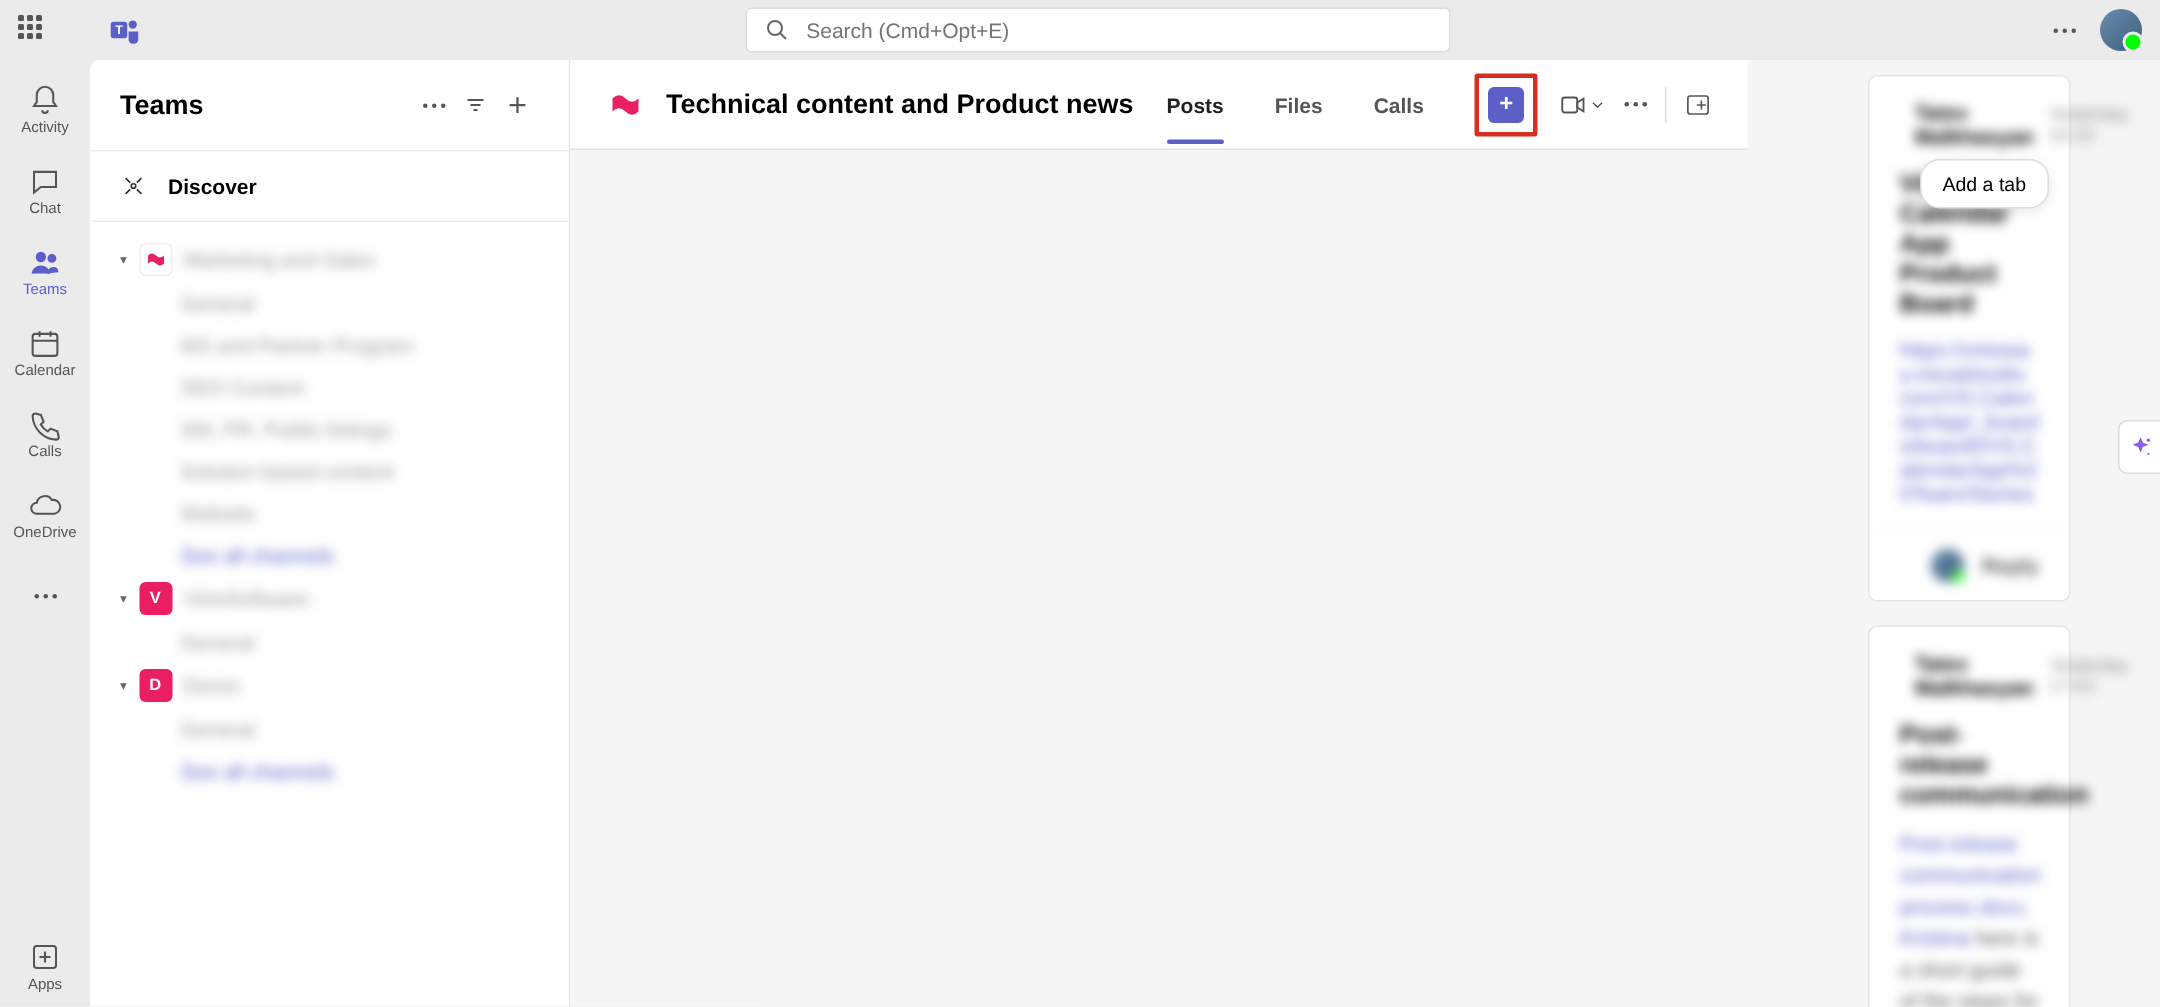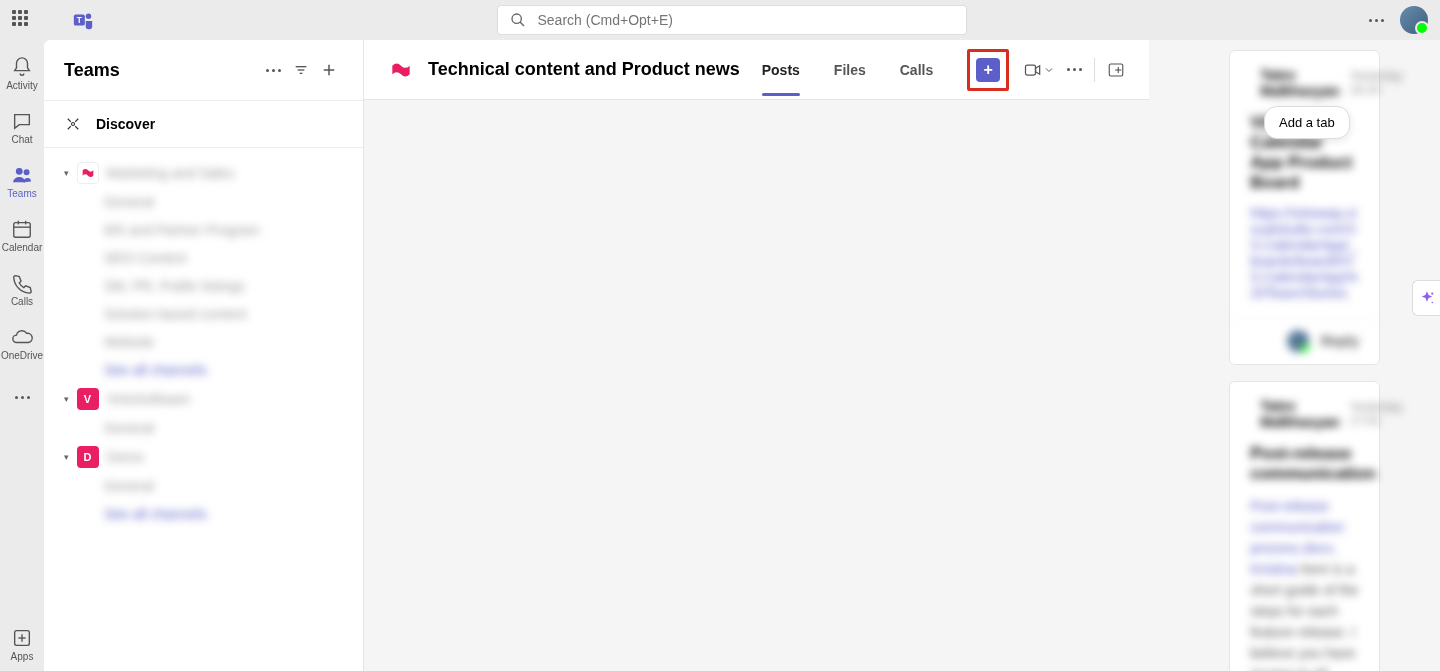--- a/index.html
+++ b/index.html
@@ -16,21 +16,21 @@
 .topbar-right { display: flex; align-items: center; gap: 16px; }
 .dots-h { display: flex; gap: 3px; cursor: pointer; }
 .dots-h span { width: 3px; height: 3px; background: #555; border-radius: 50%; }
 .avatar { width: 28px; height: 28px; border-radius: 50%; background: linear-gradient(135deg, #6a8caf, #3a5f7a); position: relative; }
 .avatar::after { content: ''; position: absolute; bottom: -1px; right: -1px; width: 10px; height: 10px; background: #0f0; border: 2px solid #ebebeb; border-radius: 50%; }
 
 
 .main { display: flex; height: 631px; }
 
 
-.rail { width: 44px; background: #ebebeb; display: flex; flex-direction: column; align-items: center; padding-top: 6px; gap: 0; }
+.rail { width: 60px; background: #ebebeb; display: flex; flex-direction: column; align-items: center; padding-top: 6px; gap: 0; }
 .rail-item { width: 68px; height: 54px; display: flex; flex-direction: column; align-items: center; justify-content: center; gap: 2px; cursor: pointer; position: relative; }
 .rail-item.active { color: #5b5fc7; }
 .rail-item.active::before { content: ''; position: absolute; left: 0; top: 10px; bottom: 10px; width: 2px; background: #5b5fc7; }
 .rail-item svg { width: 22px; height: 22px; fill: none; stroke: #555; stroke-width: 1.5; }
 .rail-item.active svg { stroke: #5b5fc7; fill: #5b5fc7; }
 .rail-label { font-size: 10px; color: #555; }
 .rail-item.active .rail-label { color: #5b5fc7; }
 .rail-spacer { flex: 1; }
 
 

